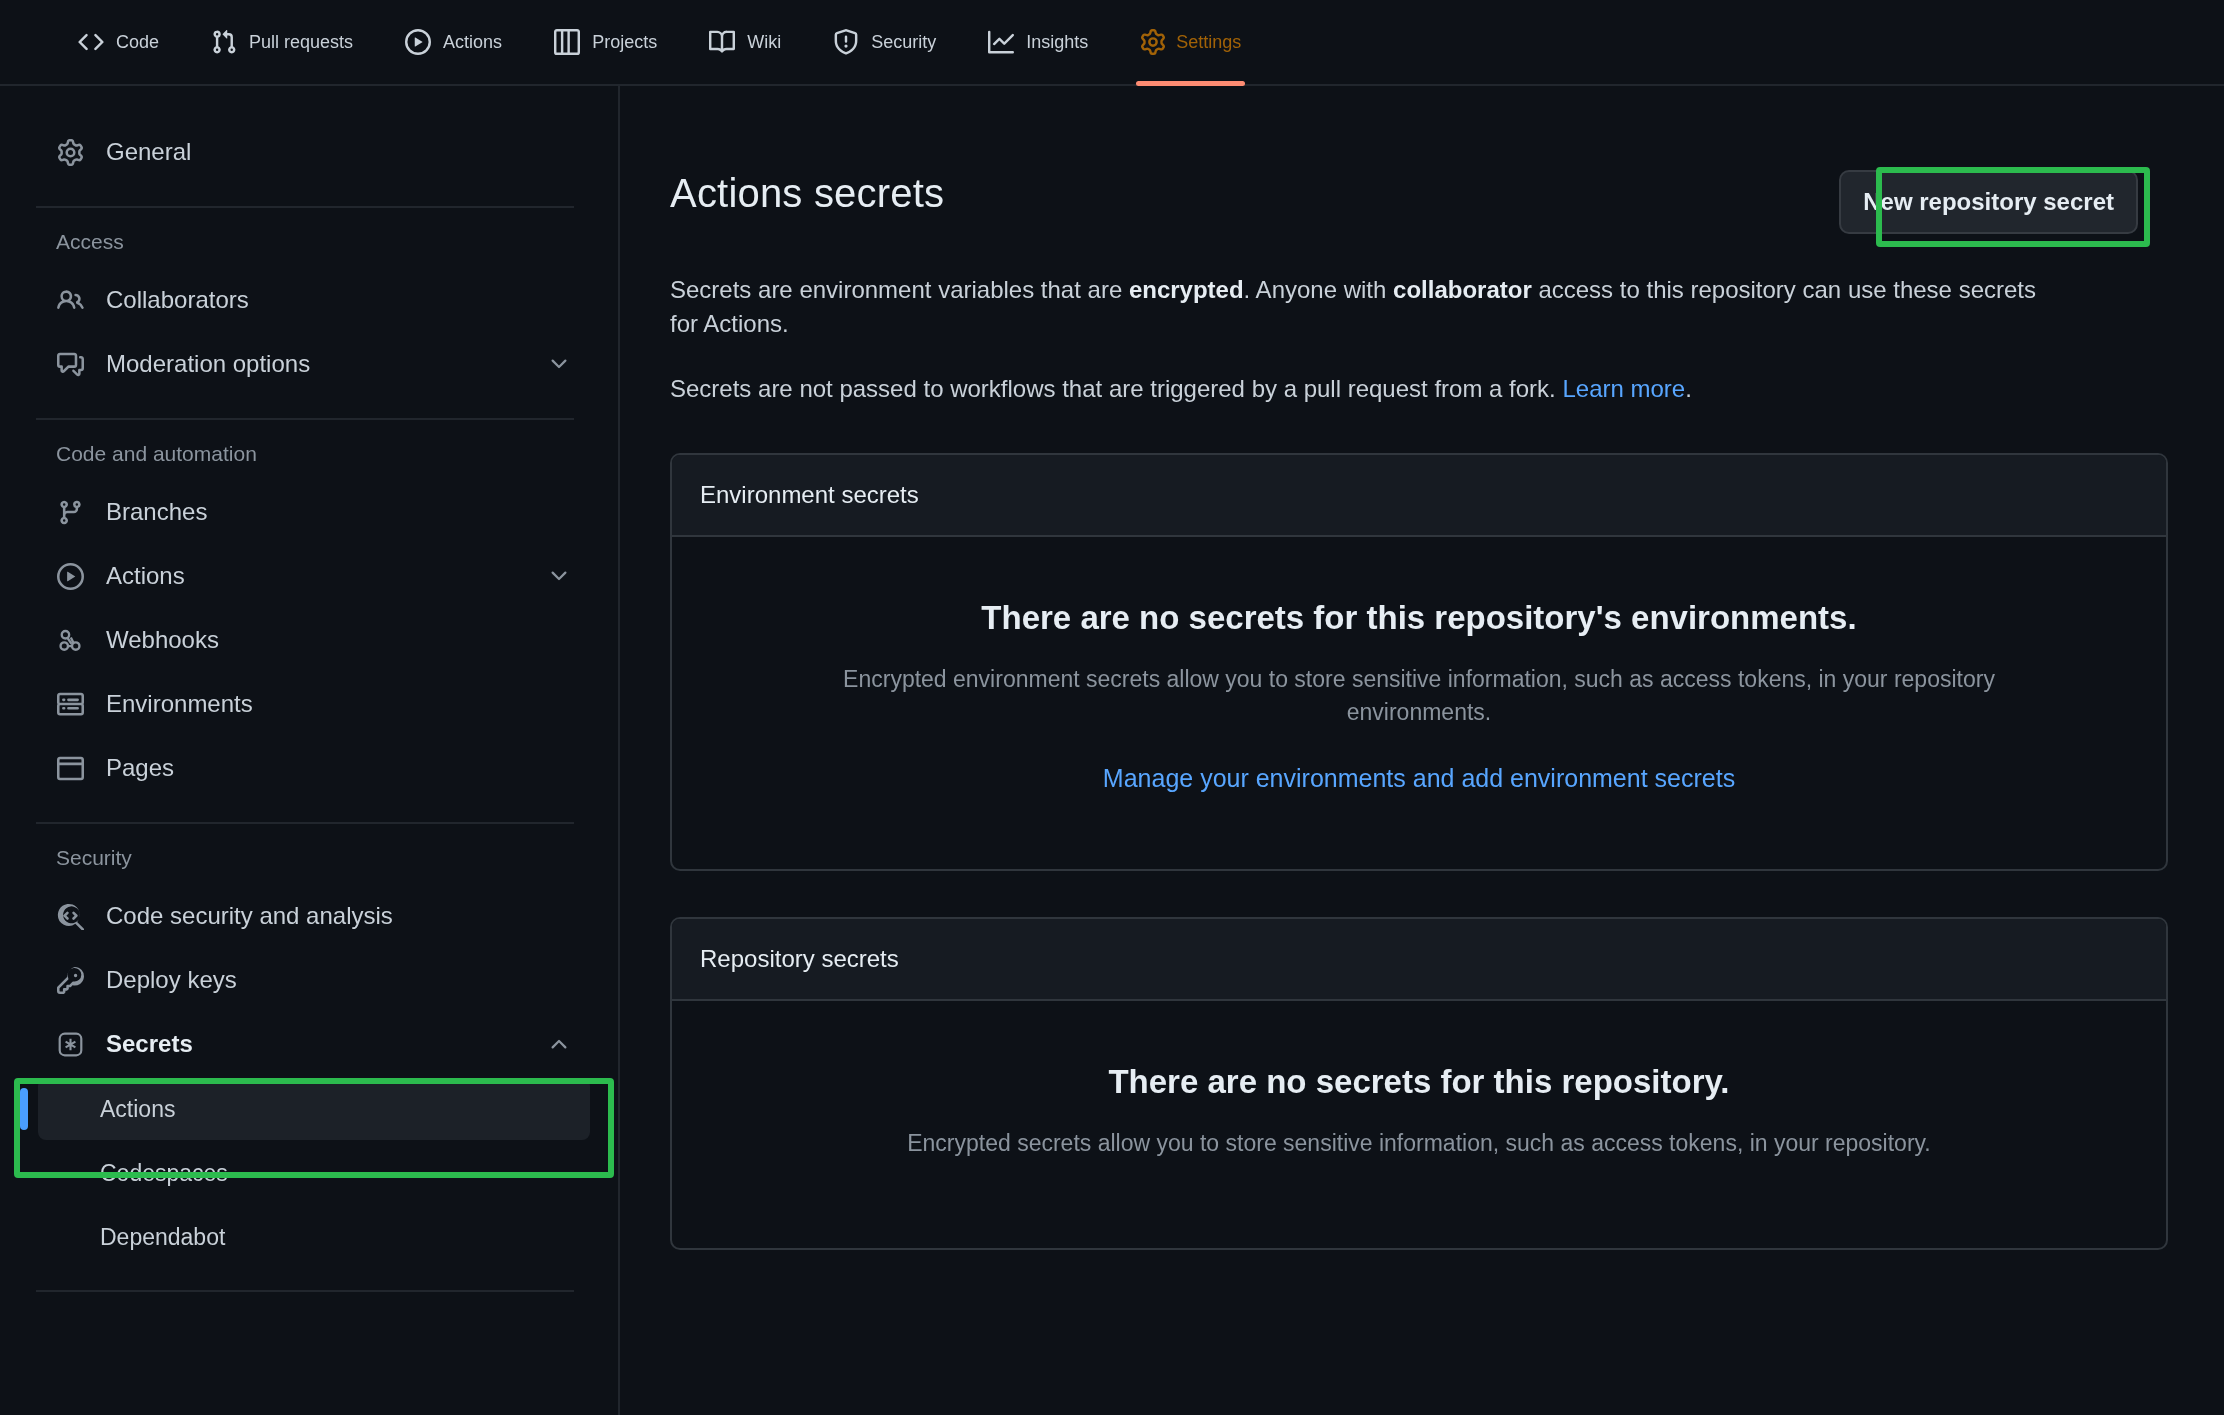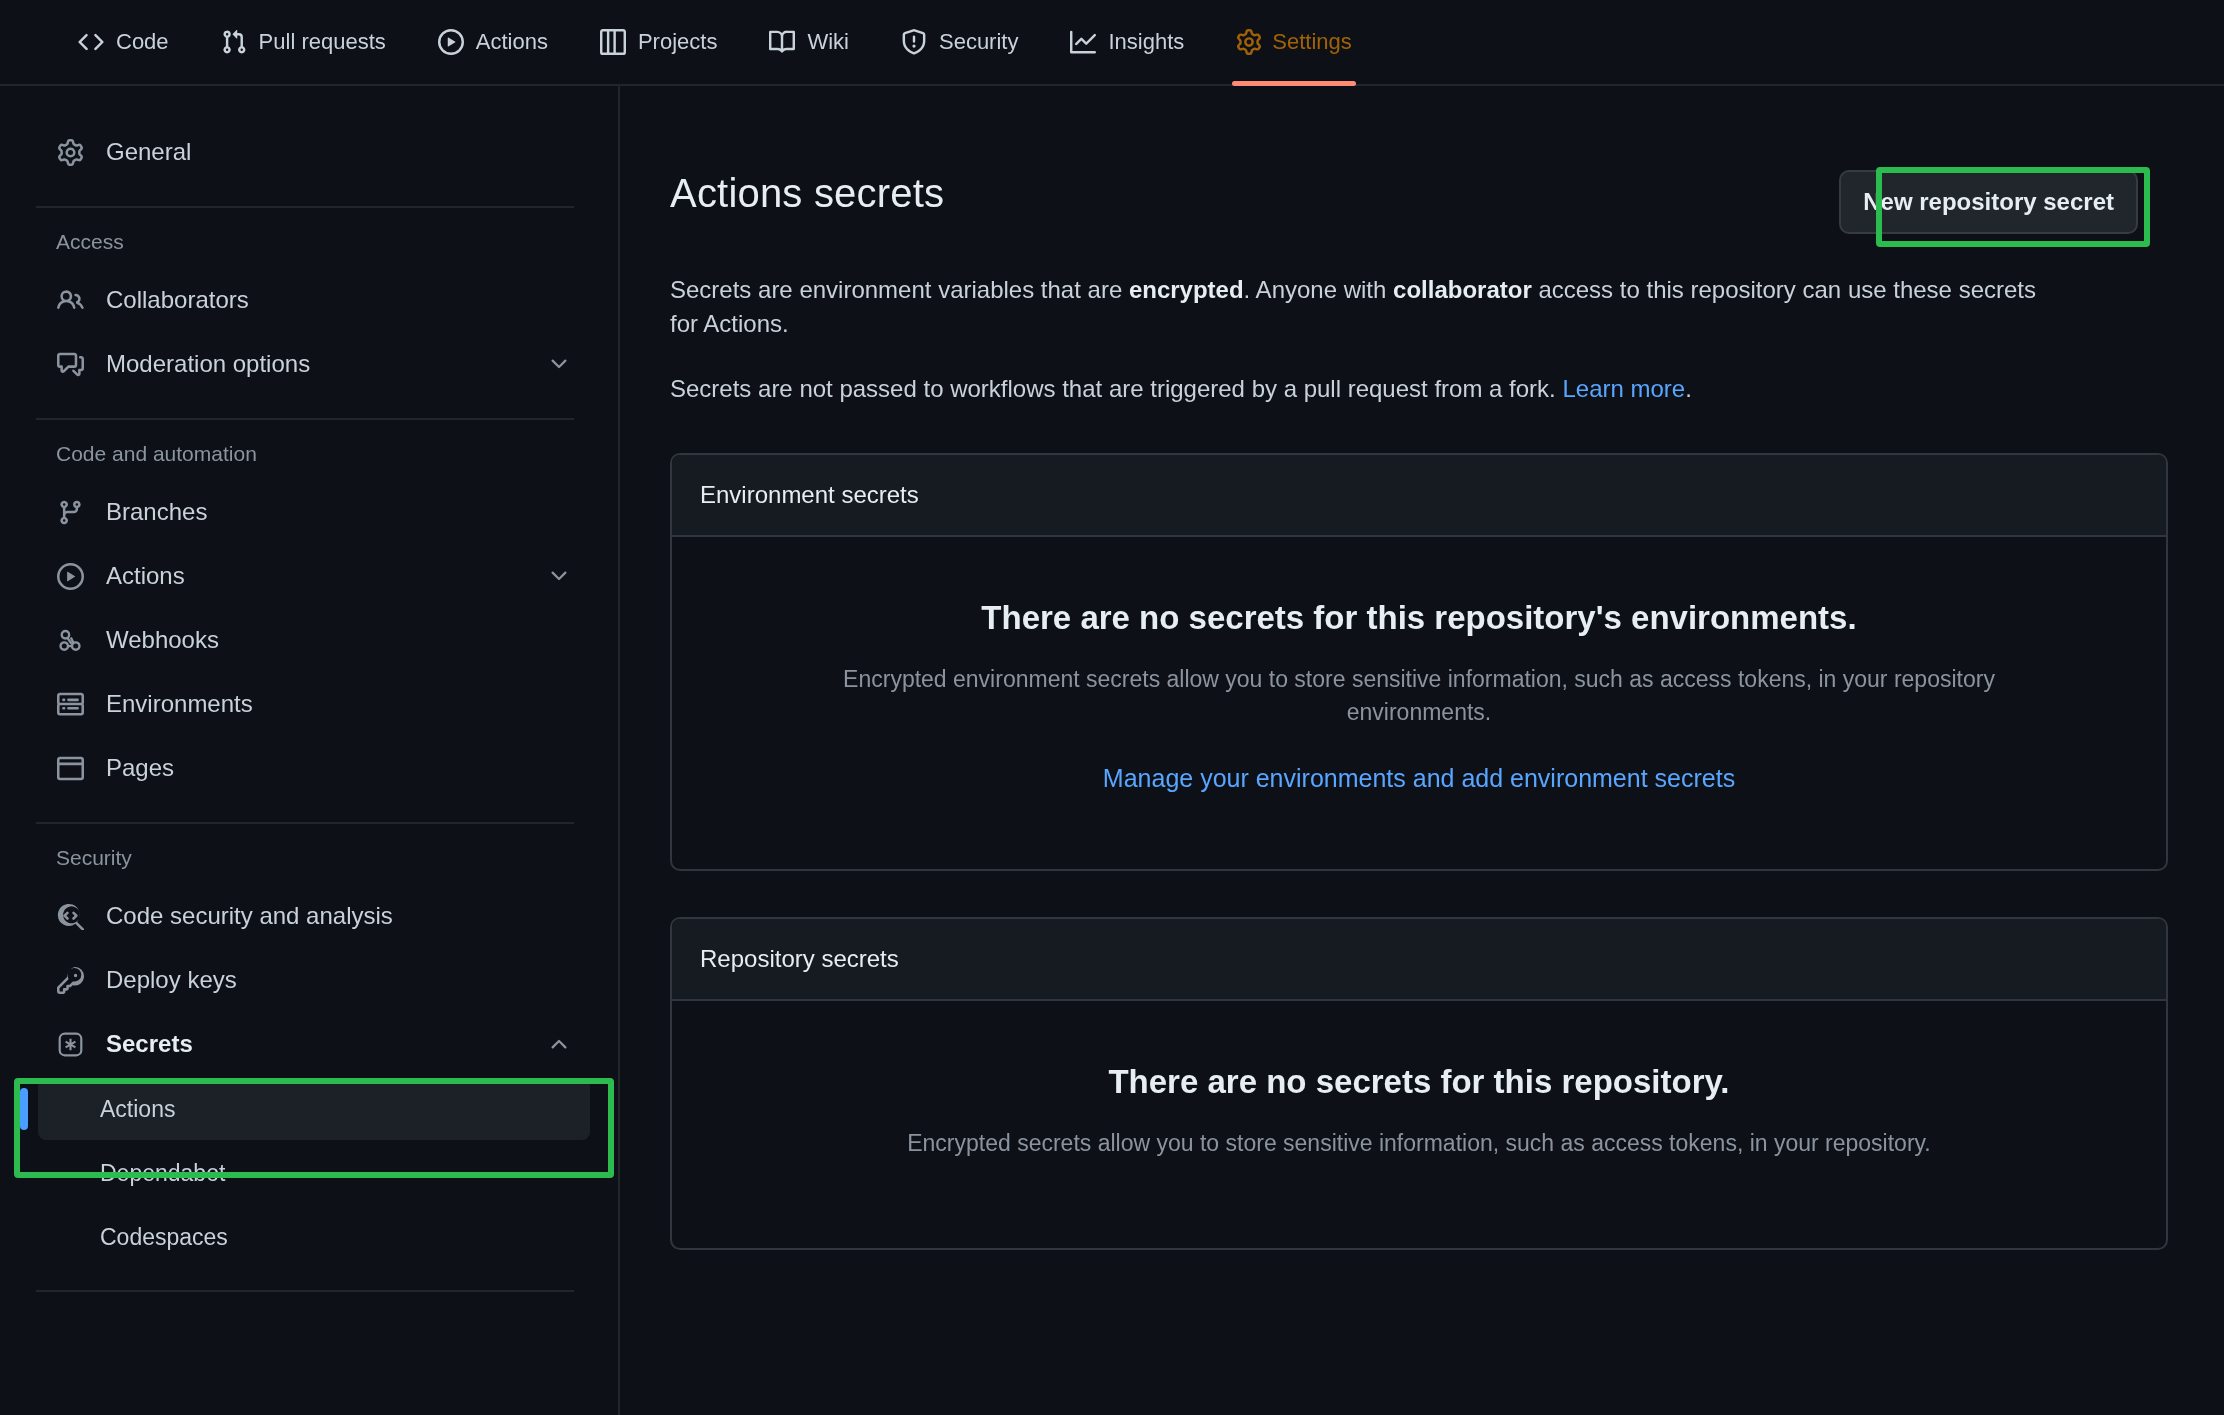--- a/index.html
+++ b/index.html
@@ -33,21 +33,21 @@
     background:var(--bg);
     border-bottom:2px solid var(--border-muted);
   }
   #topnav-list{
     display:flex;align-items:center;height:84px;
     padding-left:52px;gap:0;
   }
   .navtab{
     display:flex;align-items:center;gap:12px;
     height:84px;padding:0 26px;
-    font-size:22px;color:var(--fg-default);
+    font-size:18px;color:var(--fg-default);
     position:relative;cursor:pointer;white-space:nowrap;
   }
   .navtab.active{color:#a16207;font-weight:400;gap:10px;}
   .navtab.active::after{
     content:"";position:absolute;left:22px;right:22px;bottom:-2px;
     height:5px;background:var(--accent-orange);border-radius:3px;
   }
   .navtab svg{flex:0 0 auto;display:block;}
   .navtab .ico{width:26px;height:26px;display:block;}
 
@@ -375,26 +375,26 @@
       </span>
     </div>
 
     <div class="side-sub selected">
       <span class="selbar"></span>
       <span>Actions</span>
     </div>
 
     <div class="side-sub">
 
+      <span>Codespaces</span>
+    </div>
+
+    <div class="side-sub">
+
       <span>Dependabot</span>
-    </div>
-
-    <div class="side-sub">
-
-      <span>Codespaces</span>
     </div>
 
     <div class="side-divider"></div>
 
   </div>
 </div>
 
 <div id="secrets-highlight"></div>
 
 <div id="main">

